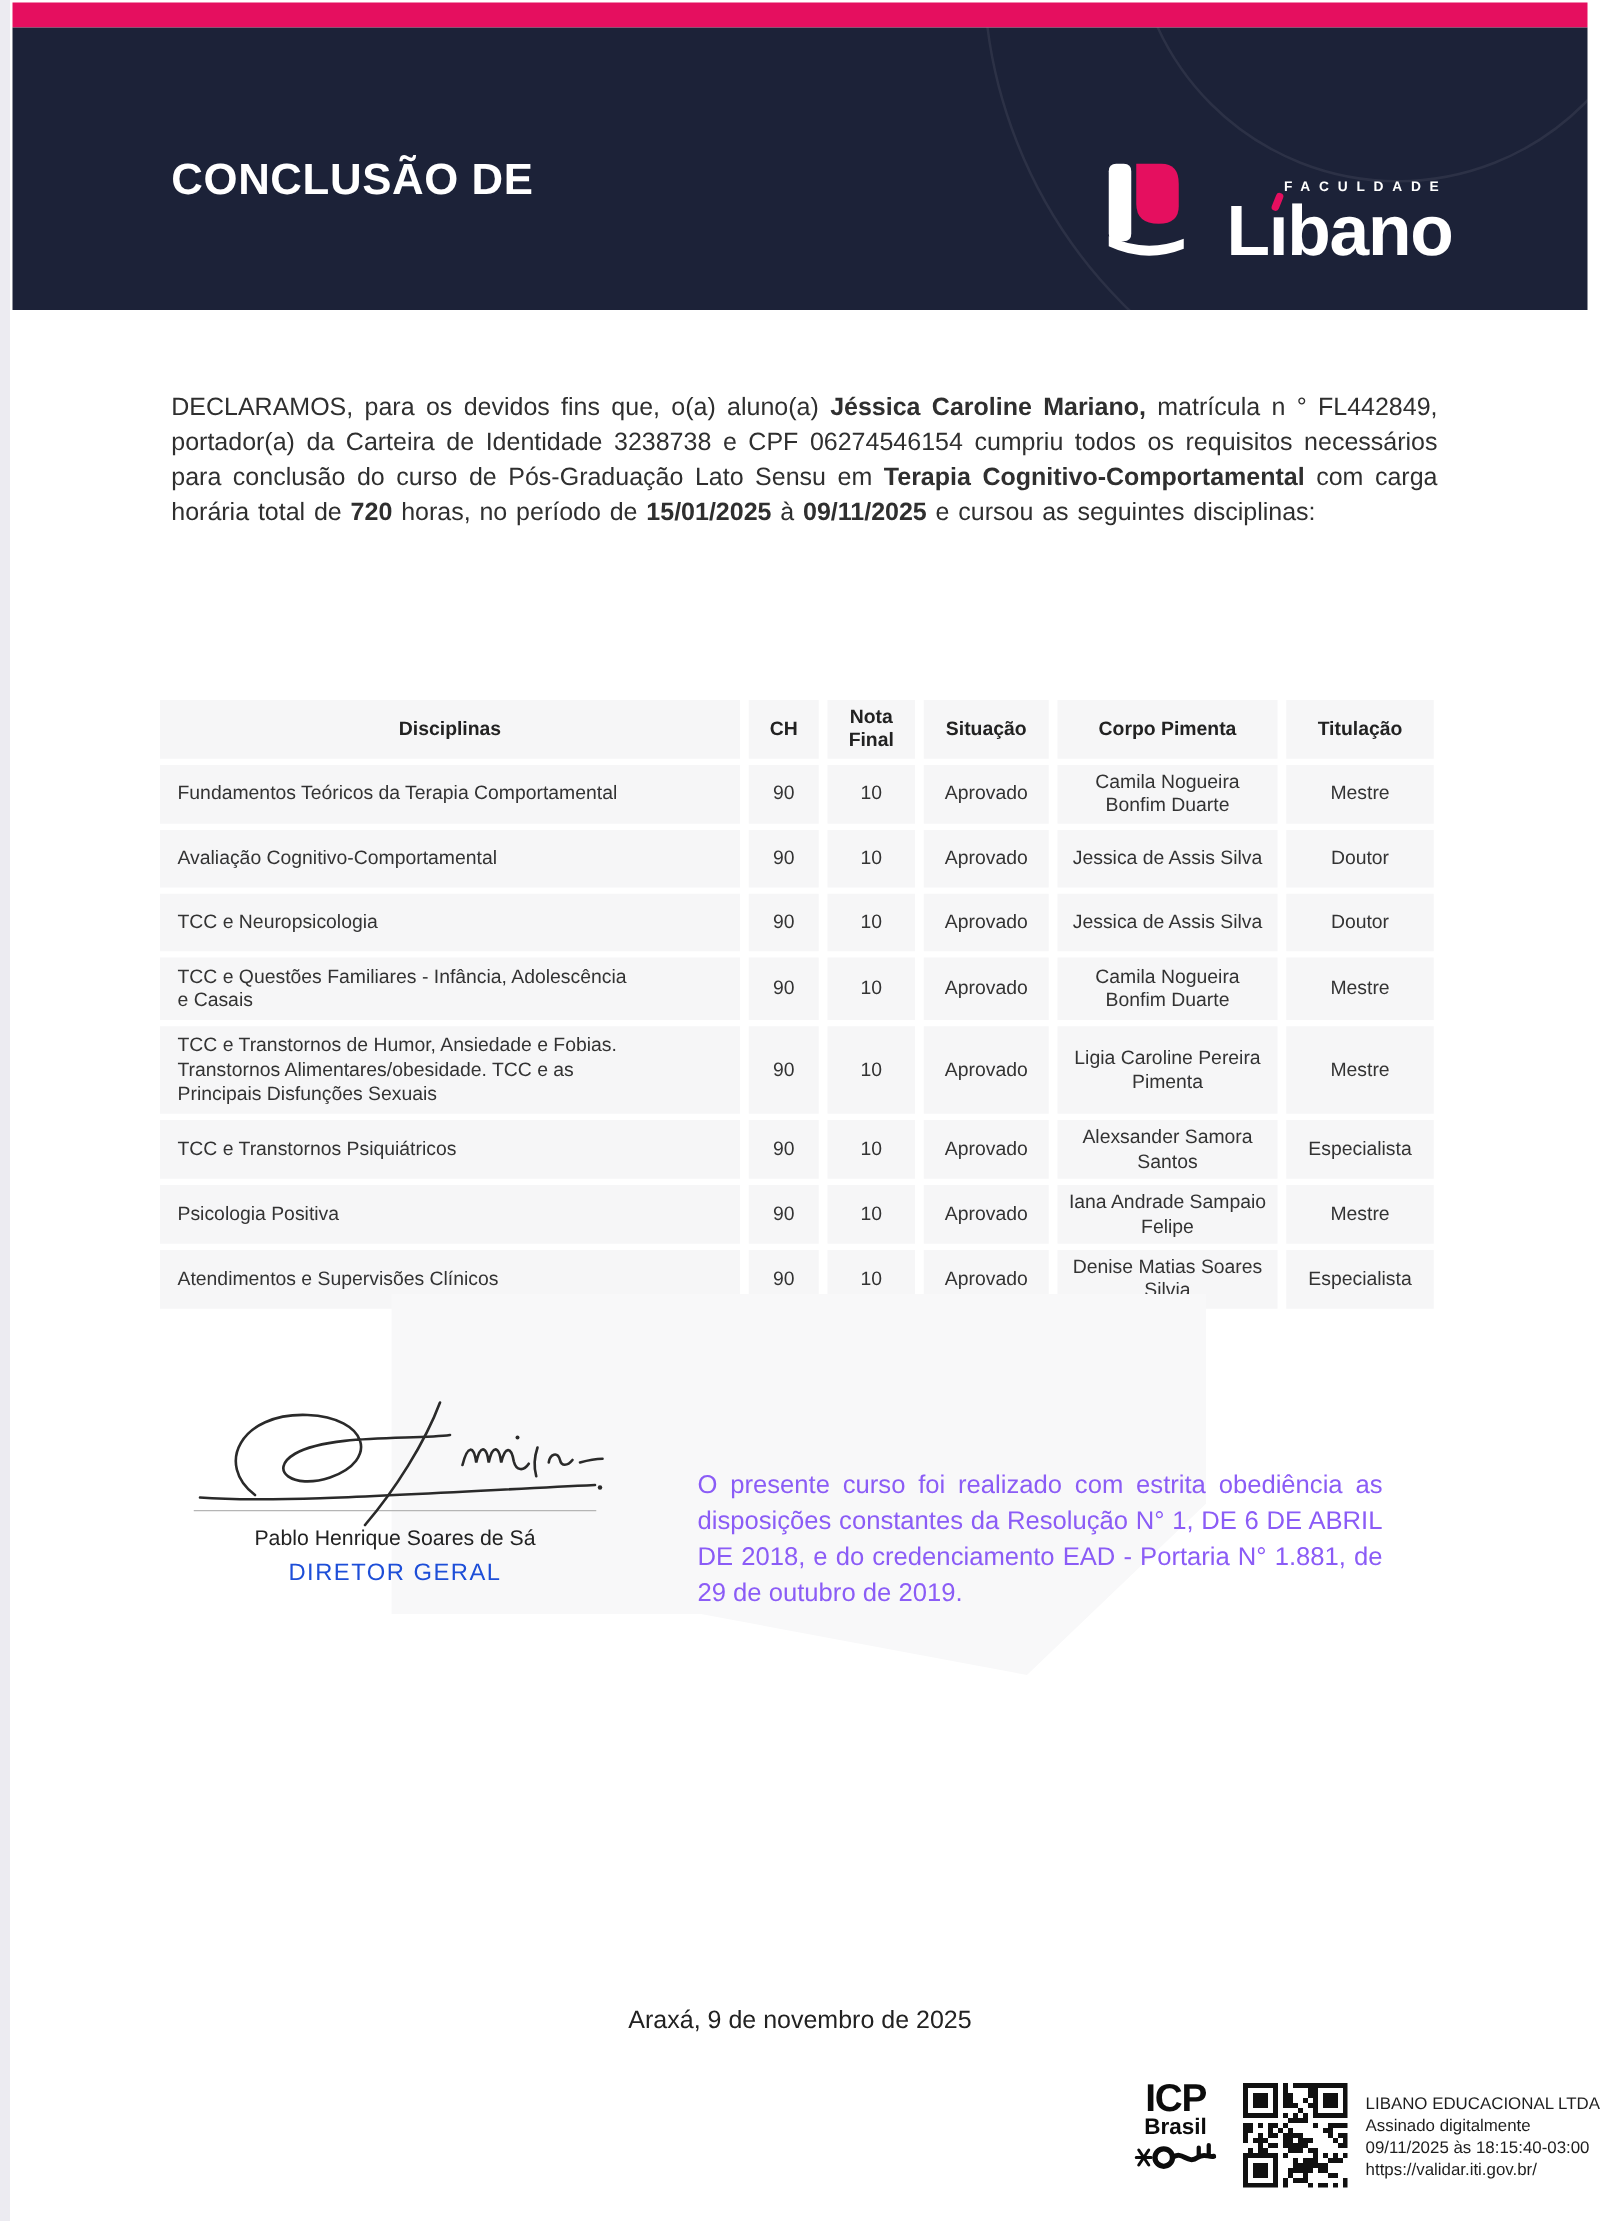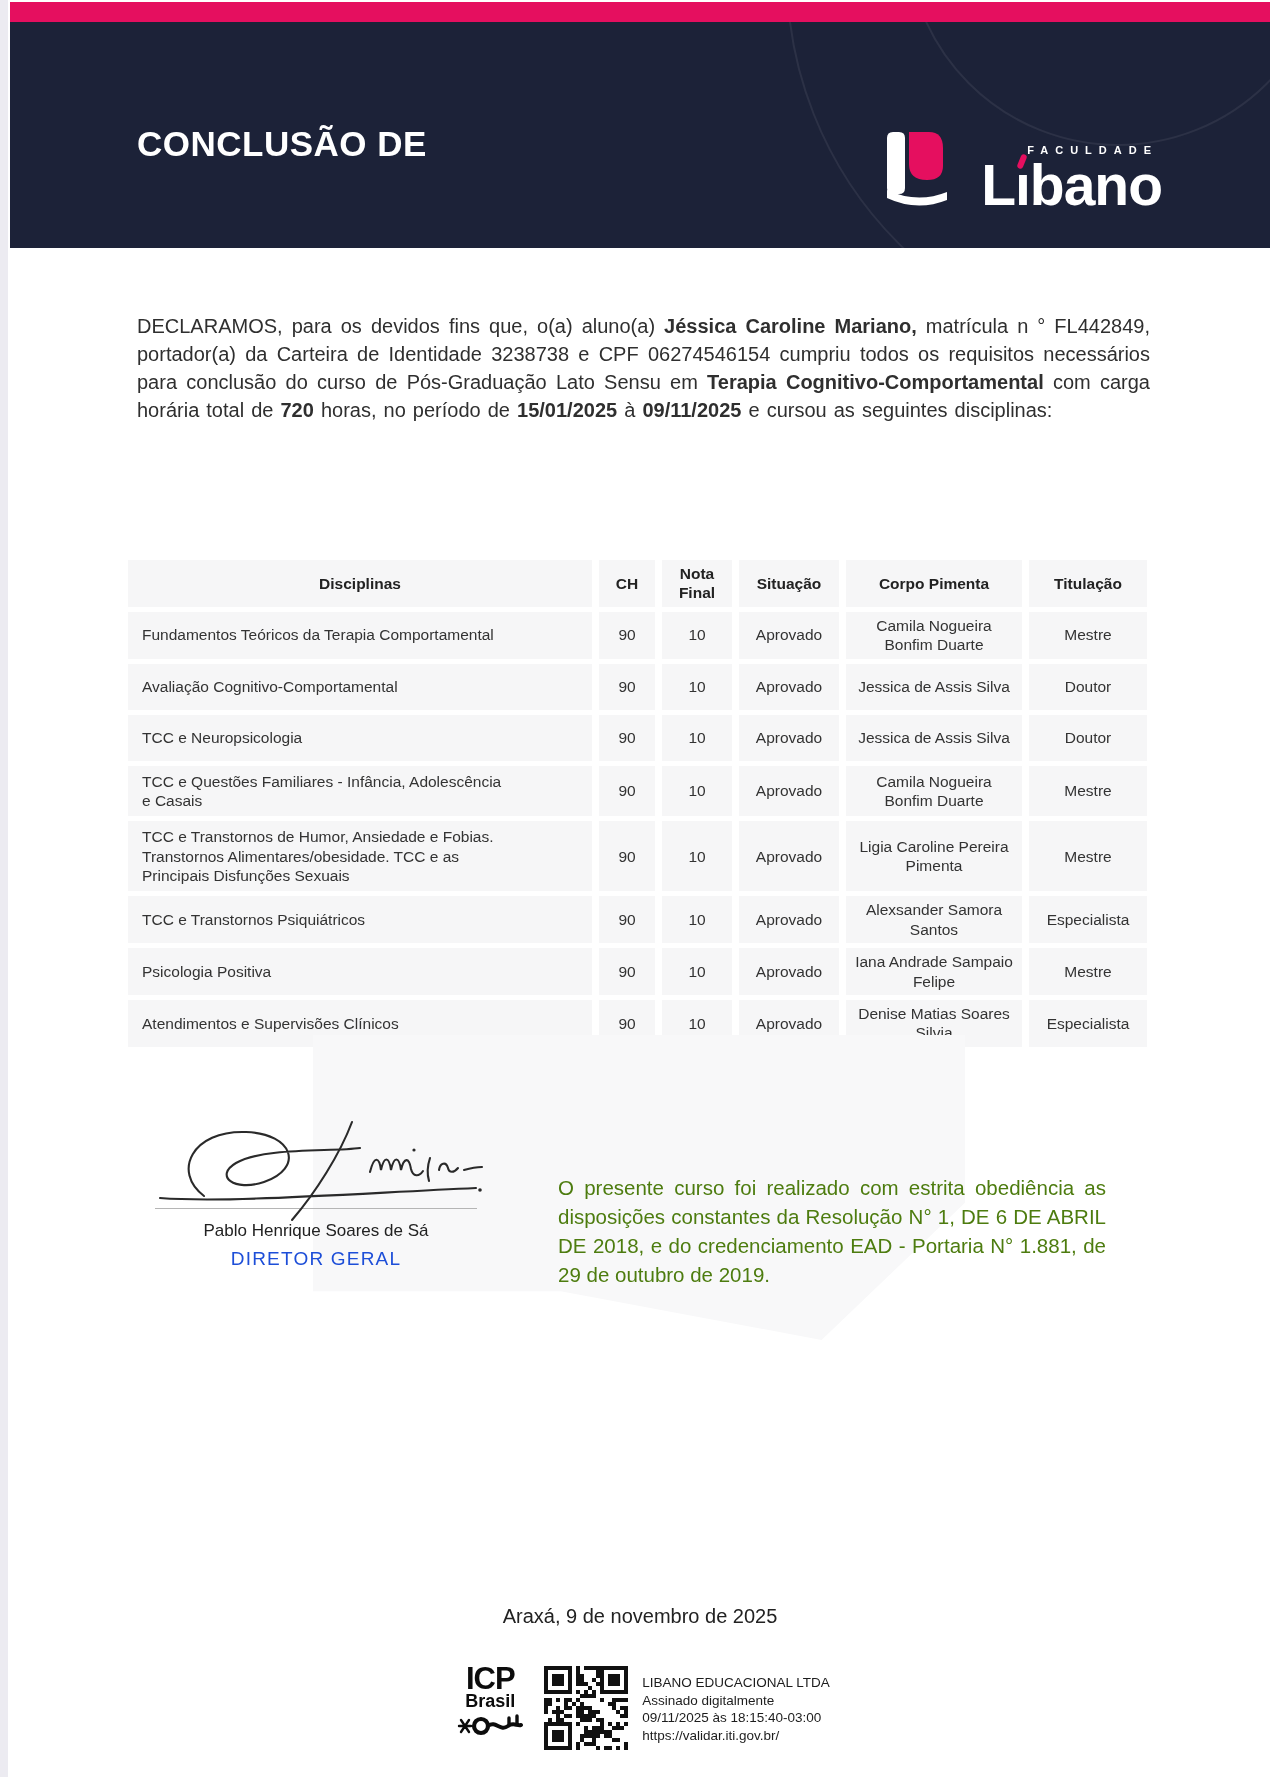--- a/index.html
+++ b/index.html
@@ -43,27 +43,27 @@
 
   
   .sig-block{position:absolute;left:140px;top:1106px;width:352px;text-align:center;}
   .sig-svg{display:block;margin:0 auto -16px auto;}
   .sig-rule{width:322px;margin:0 auto;border-top:1px solid #b5b5b5;}
   .sig-name{margin-top:12px;font-size:17px;color:#222;}
   .sig-role{margin-top:7px;font-size:19px;letter-spacing:1.2px;color:#1d4ed8;}
 
   
   .legal{position:absolute;left:558px;top:1152px;width:548px;font-size:20.5px;line-height:1.42;
-         text-align:justify;color:#4d7c0f;}
+         text-align:justify;color:#8b5cf6;}
 
   
   .date-line{position:absolute;left:0;top:1605px;width:1280px;text-align:center;font-size:20px;color:#222;}
 
   
-  .footer{position:absolute;left:0;top:1666px;width:1280px;display:flex;justify-content:center;
+  .footer{position:absolute;left:0;top:1666px;width:1280px;display:flex;justify-content:flex-end;
           align-items:flex-start;gap:14px;}
   .icp{width:80px;text-align:center;color:#0c0c0c;}
   .icp-top{font-size:31px;font-weight:800;letter-spacing:-1px;line-height:.85;}
   .icp-bottom{font-size:18px;font-weight:800;line-height:1.05;}
   .qr{width:84px;height:84px;display:block;}
   .sig-lines{font-size:13.5px;line-height:17.5px;color:#1d1d1d;padding-top:8px;}
   .sig-lines div{white-space:nowrap;}
 </style>
 </head>
 <body>

